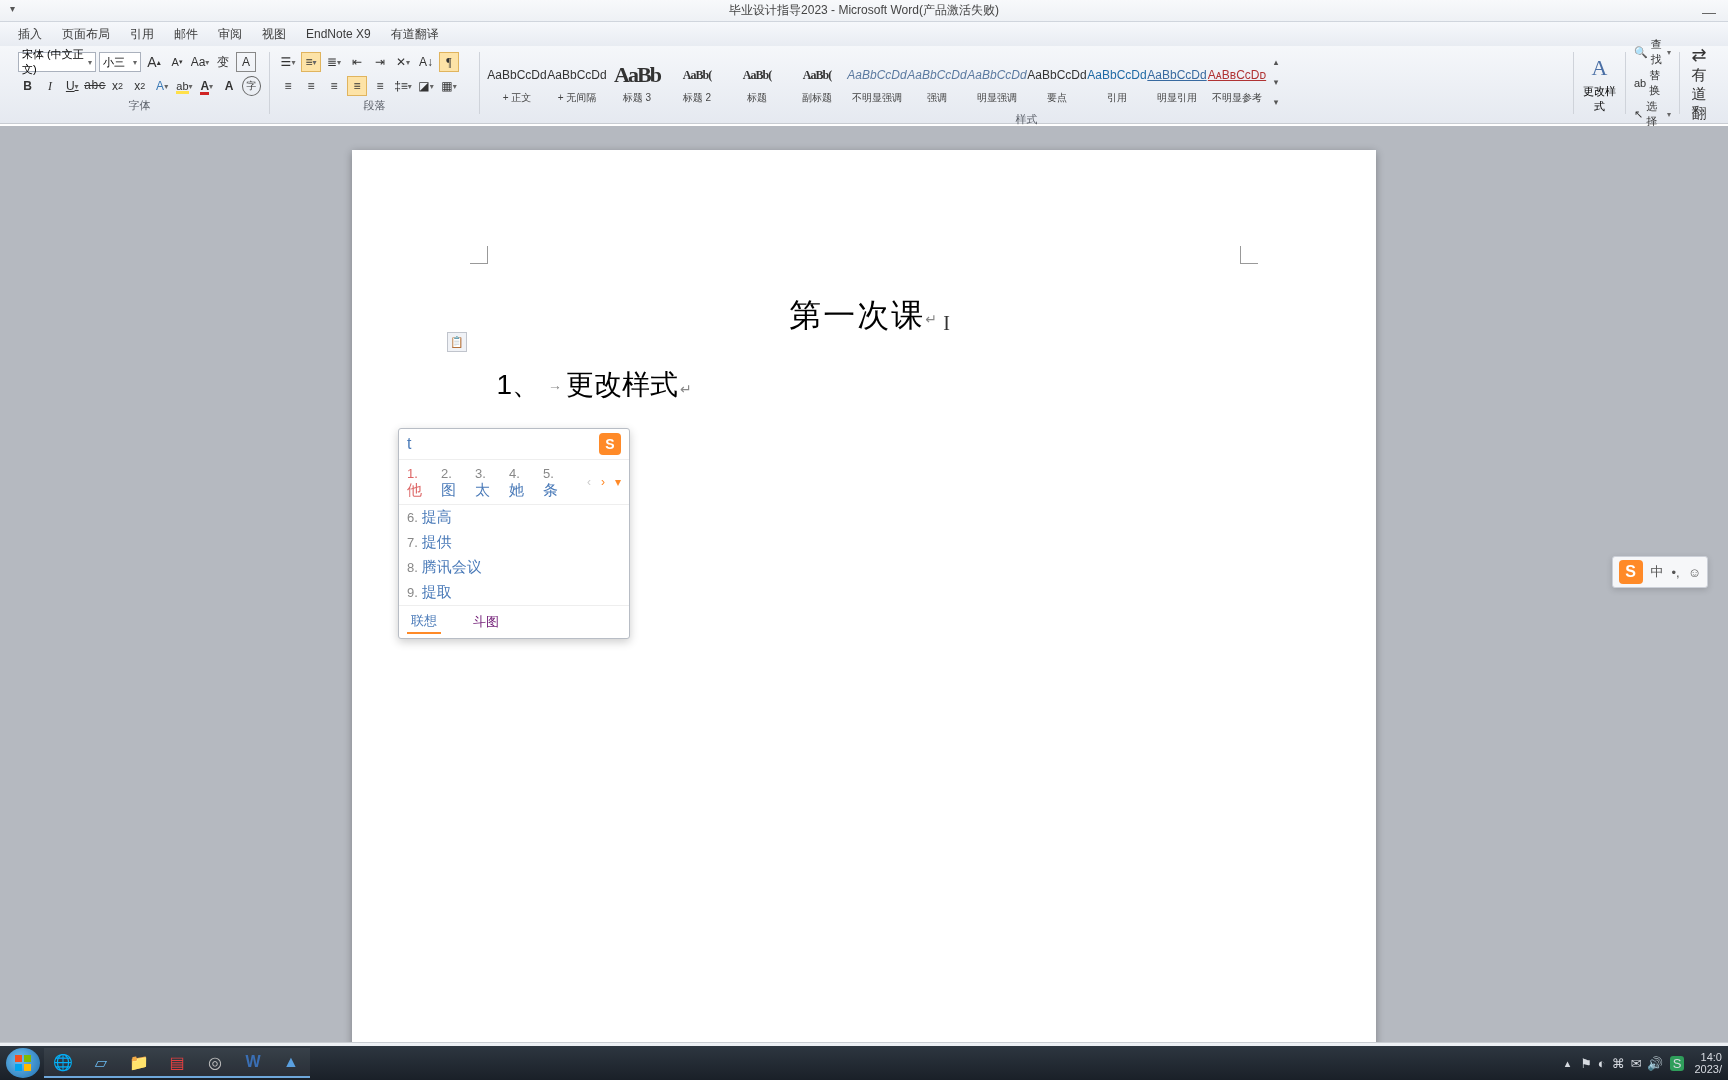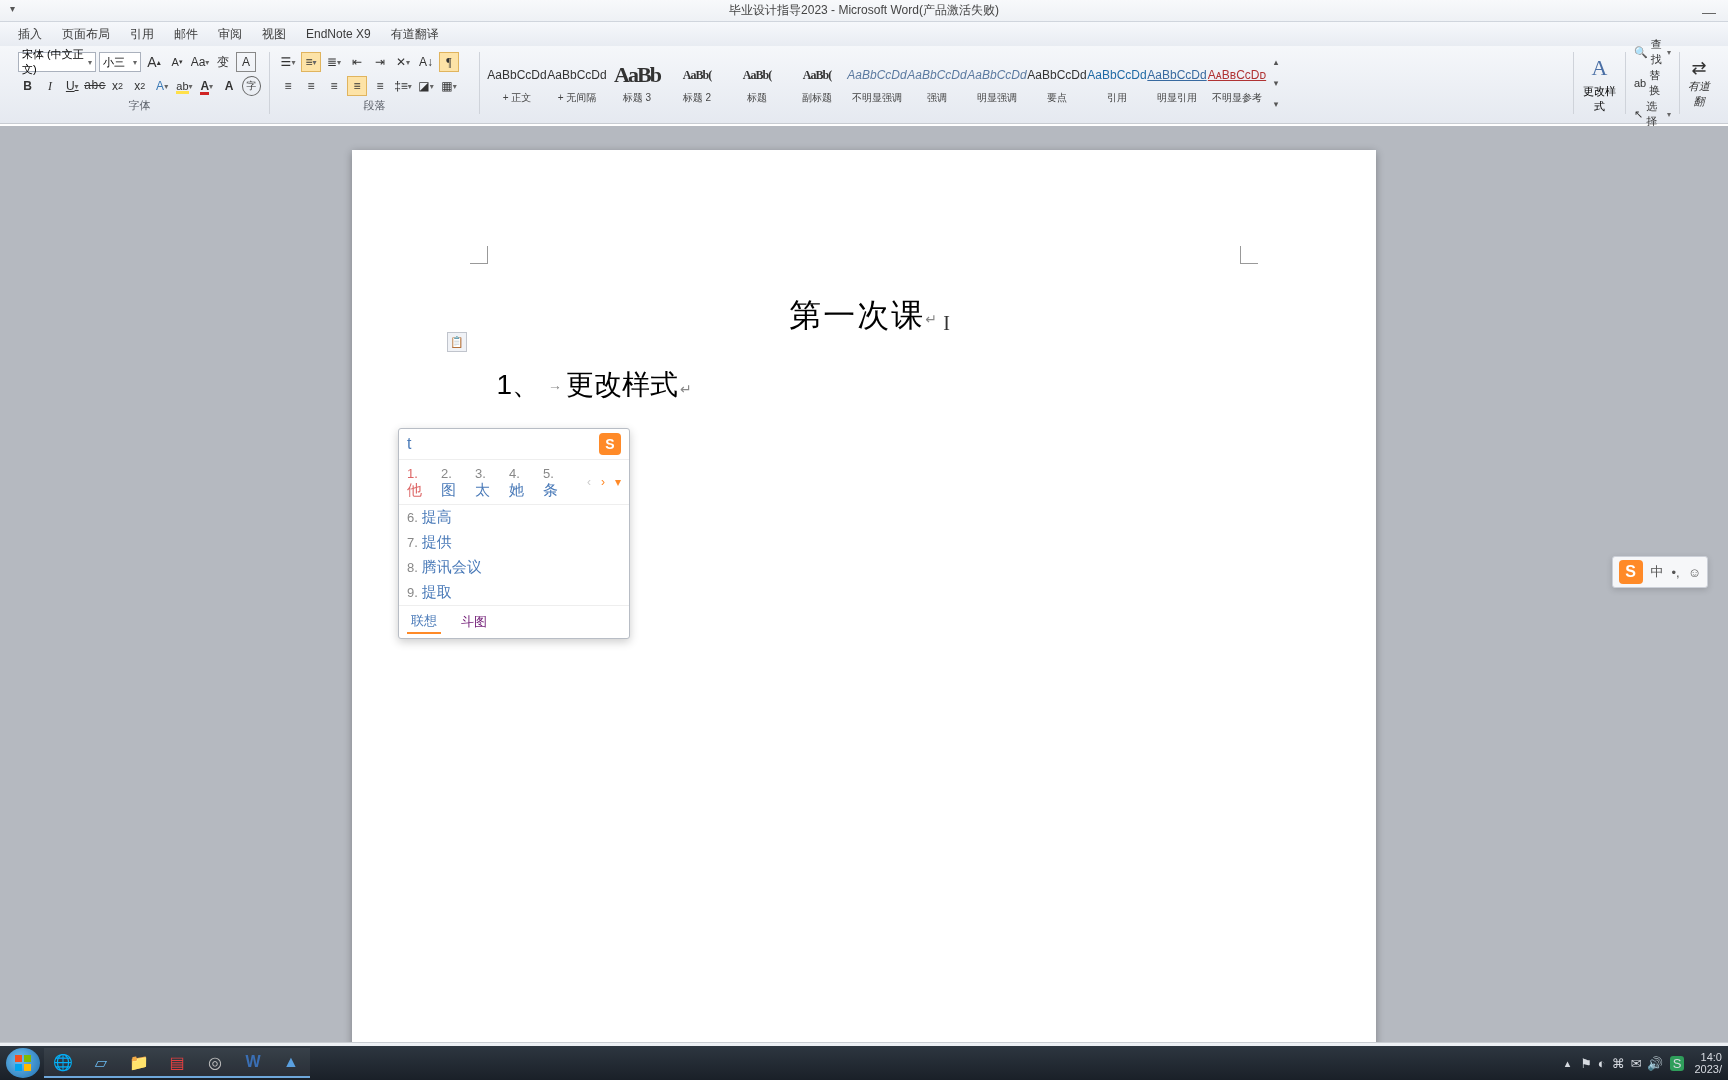--- a/index.html
+++ b/index.html
@@ -68,21 +68,21 @@
 .ime-logo{width:22px;height:22px;background:#ff8a28;border-radius:4px;display:flex;align-items:center;justify-content:center;color:#fff;font-size:14px;font-weight:bold;}
 .ime-cand-row{display:flex;align-items:center;padding:4px 8px;gap:10px;font-size:15px;border-bottom:1px solid #eee;}
 .ime-cand-row .cnum{color:#888;font-size:13px;margin-right:2px;}
 .ime-cand-row .czi{color:#4a7ab8;}
 .ime-cand-row .first .cnum{color:#d66;}
 .ime-cand-row .first .czi{color:#d66;}
 .ime-arrow{color:#ccc;font-size:12px;}
 .ime-arrow.act{color:#ff8a28;}
 .ime-ext{padding:3px 8px;font-size:15px;color:#4a7ab8;}
 .ime-ext .cnum{color:#888;font-size:13px;margin-right:4px;}
-.ime-foot{display:flex;align-items:center;padding:4px 8px;gap:16px;font-size:13px;border-top:1px solid #eee;}
+.ime-foot{display:flex;align-items:center;padding:4px 8px;gap:28px;font-size:13px;border-top:1px solid #eee;}
 .ime-tab{color:#701a75;padding:2px 4px;}
 .ime-tab.active{color:#4a7ab8;border-bottom:2px solid #ff8a28;}
 .sogou-float{position:absolute;top:556px;right:20px;display:flex;align-items:center;gap:8px;background:#f6f7f9;border:1px solid #ccd0d8;border-radius:3px;padding:3px 6px;z-index:60;box-shadow:0 2px 6px rgba(0,0,0,.15);}
 .sogou-float .slogo{width:24px;height:24px;background:#ff8a28;border-radius:4px;color:#fff;font-size:16px;font-weight:bold;display:flex;align-items:center;justify-content:center;}
 .sogou-float .sitem{font-size:13px;color:#555;}
 .statusbar{position:absolute;left:0;right:0;bottom:18px;height:20px;background:linear-gradient(#eef1f5,#e2e6ec);border-top:1px solid #c8ccd2;display:flex;align-items:center;padding:0 8px;font-size:11px;color:#444;gap:12px;}
 .statusbar .sep{width:1px;height:14px;background:#c0c4cc;}
 .statusbar .spacer{flex:1;}
 .viewbtn{width:18px;height:14px;background:#e8ecf2;border:1px solid #c0c4cc;display:inline-block;margin-left:2px;cursor:pointer;}
 .zoom-slider{width:90px;height:4px;background:#c0c4cc;position:relative;margin:0 6px;}
@@ -251,20 +251,21 @@
       <div class="sty-item">
           <div class="sty-prev redul">AᴀBʙCᴄDᴅ</div>
           <div class="sty-name">不明显参考</div>
         </div>
       <div class="sty-more">
           <span>▴</span>
           <span>▾</span>
           <span>▾</span>
         </div>
     </div>
+    <div class="rgroup-label">样式</div>
   </div>
 
   <div class="rgroup change-group">
     <div style="text-align:center;">
       <div class="bigA">A</div>
       <div style="font-size:11px;">更改样式</div>
     </div>
   </div>
 
   <div class="rgroup edit-group">
@@ -280,21 +281,21 @@
     <div class="edit-item">
         <span>↖</span>
         <span>选择</span> 
         <span class="drop-tri">▾</span>
       </div>
   </div>
 
   <div class="rgroup trans-group" style="border-right:none;">
     <div style="text-align:center;">
       <div style="font-size:18px;">⇄</div>
-      <div style="font-size:11px;font-style:italic;">有道翻</div>
+      <div style="font-size:15px;">有道翻</div>
     </div>
   </div>
 </div>
 
 <div class="doc-area">
   <div class="page">
     <div class="corner-mark corner-tl"></div>
     <div class="corner-mark corner-tr"></div>
     <div class="paste-tip">📋</div>
     <div class="page-margin">

